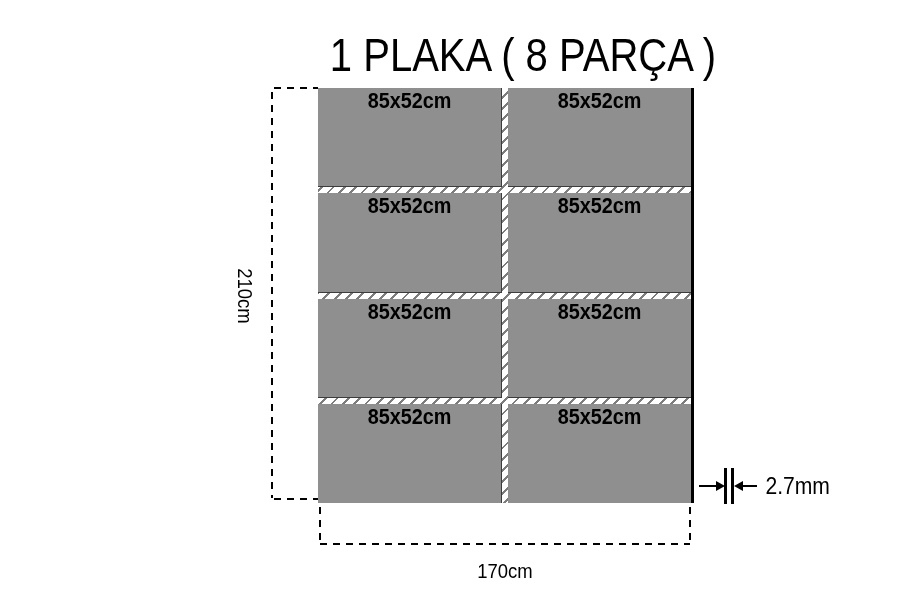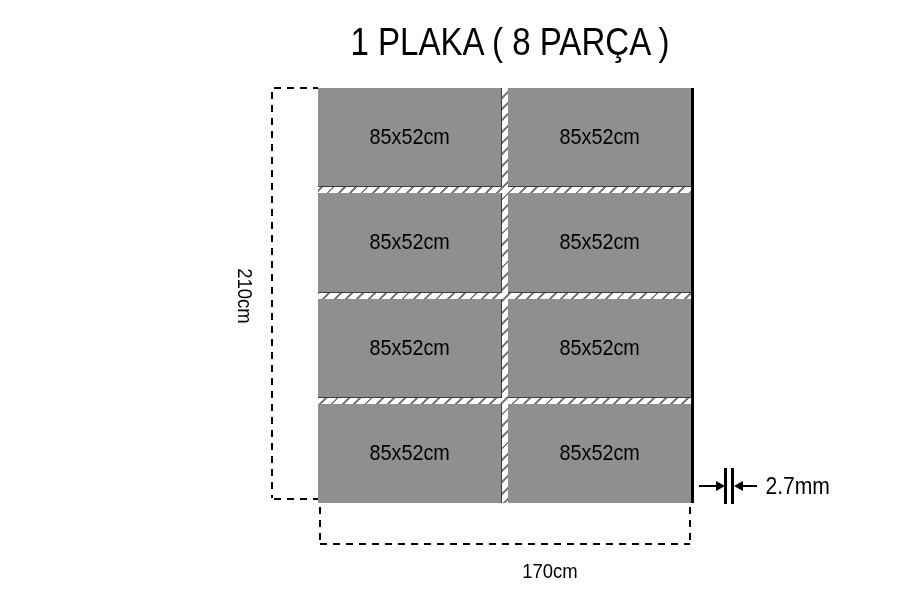--- a/index.html
+++ b/index.html
@@ -16,37 +16,38 @@
     width:900px;height:601px;
     background:var(--background,#fff);
     font-family:"Liberation Sans",sans-serif;
     color:var(--ink,#000);
     overflow:hidden;
   }
   .cond{display:inline-block;transform:scaleX(0.88);transform-origin:center;white-space:nowrap;}
   .title{
     position:absolute;left:510px;top:42px;
     transform:translate(-50%,-50%);
-    font-size:38px;font-weight:400;margin:0;white-space:nowrap;
+    font-size:46px;font-weight:400;margin:13px;white-space:nowrap;
   }
   .title .cond{transform:scaleX(0.87);}
   .sheet{
     position:absolute;left:318px;top:88px;
     width:376px;height:415px;box-sizing:border-box;
     border-right:3px solid var(--plate-edge,#000);
     display:grid;
     grid-template-columns:repeat(2,1fr);
     grid-template-rows:repeat(4,1fr);
     gap:6px;
     background:repeating-linear-gradient(135deg,var(--cut-tick,#7d7d7d) 0 2px,#ffffff 2px 8px);
   }
   .piece{
     background:var(--piece-fill,#8f8f8f);
-    display:flex;align-items:center;justify-content:center;
+    display:flex;justify-content:center;
     box-sizing:border-box;
+    font-weight:bold;
   }
   .piece:nth-child(odd){border-right:1px solid var(--piece-edge,#3c3c3c);}
   .piece:not(:nth-last-child(-n+2)){border-bottom:1px solid var(--piece-edge,#3c3c3c);}
   .piece-label{font-size:22px;transform:scaleX(0.9);display:inline-block;white-space:nowrap;}
   .dash-v{
     position:absolute;width:2px;
     background-image:repeating-linear-gradient(to bottom,var(--ink,#000) 0 7px,transparent 7px 13px);
   }
   .dash-h{
     position:absolute;height:2px;
@@ -59,21 +60,21 @@
   .dim-width-left{left:319px;top:507px;height:38px;}
   .dim-width-right{left:689px;top:507px;height:38px;}
   .label-height{
     position:absolute;left:245px;top:296px;
     transform:translate(-50%,-50%) rotate(90deg);
     font-size:21px;white-space:nowrap;
   }
   .label-width{
     position:absolute;left:505px;top:571px;
     transform:translate(-50%,-50%);
-    font-size:21px;white-space:nowrap;margin-left:45px;
+    font-size:21px;white-space:nowrap;
   }
   .t-shaft{position:absolute;height:2px;background:var(--ink,#000);}
   .t-shaft-r{left:699px;top:485px;width:19px;}
   .t-shaft-l{left:742px;top:485px;width:15px;}
   .t-head{position:absolute;width:0;height:0;border-top:5px solid transparent;border-bottom:5px solid transparent;}
   .t-head-r{left:716px;top:481px;border-left:9px solid var(--ink,#000);}
   .t-head-l{left:734px;top:481px;border-right:9px solid var(--ink,#000);}
   .t-bar{position:absolute;width:3px;height:36px;background:var(--ink,#000);}
   .t-bar-1{left:724px;top:468px;}
   .t-bar-2{left:731px;top:468px;}

